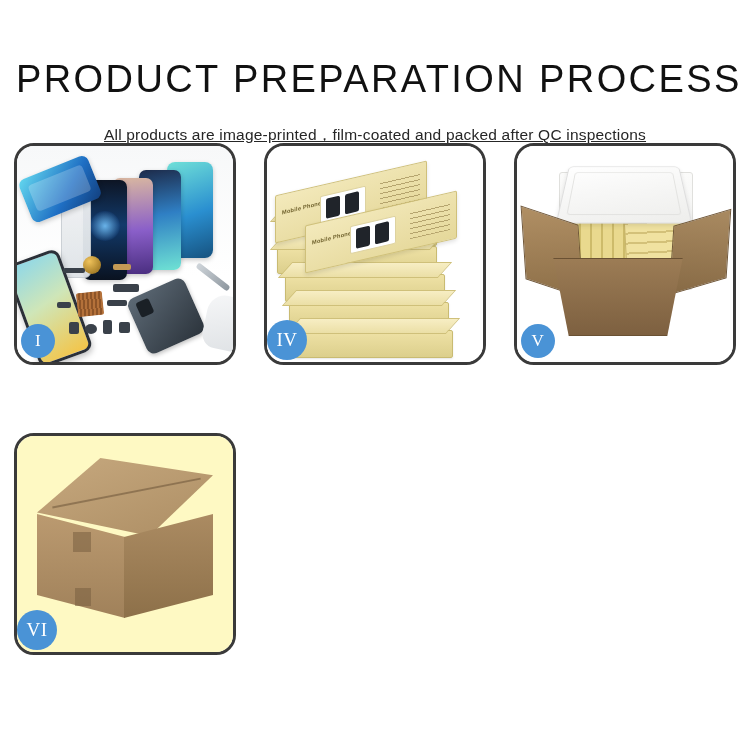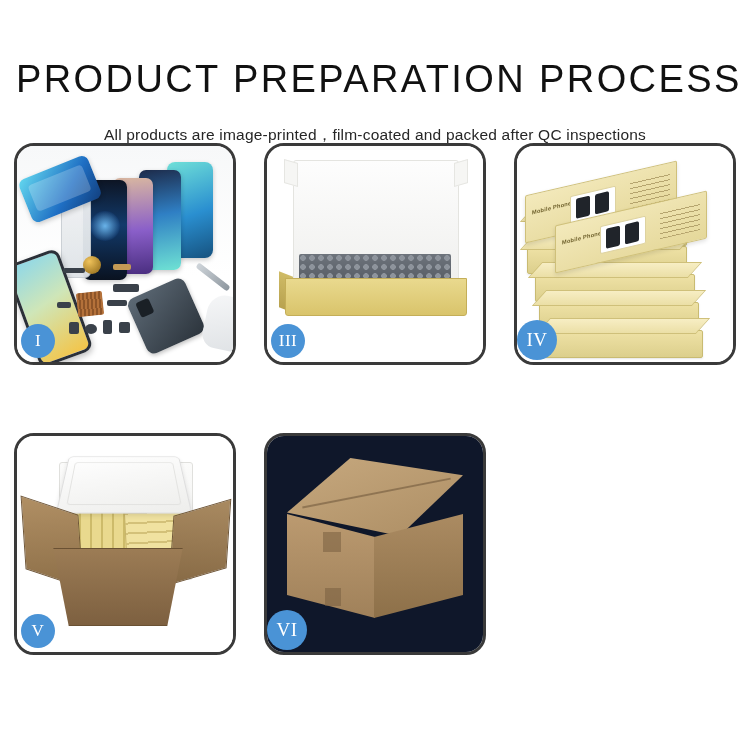--- a/index.html
+++ b/index.html
@@ -13,21 +13,21 @@
   
   .header{position:absolute;left:0;top:0;width:750px;text-align:center;}
   .title{
     margin:16px;padding-top:42px;
     font-size:38px;font-weight:500;letter-spacing:2.4px;
     color:#111111;line-height:42px;white-space:nowrap;
   }
   .subtitle{
     margin:0;padding-top:9px;
     font-size:15.5px;font-weight:400;letter-spacing:.2px;
-    color:#262626;line-height:19px;white-space:nowrap;
+    color:#262626;line-height:19px;white-space:nowrap;text-decoration:underline;
   }
 
   
   .grid{
     position:absolute;left:14px;top:143px;
     width:722px;height:550px;
     display:grid;
     grid-template-columns:222px 222px 222px;
     grid-template-rows:222px 222px;
     column-gap:28px;row-gap:68px;
@@ -266,21 +266,21 @@
     border:1px solid #c7b46a;transform:rotate(-3deg);
   }
   .c5-front{
     position:absolute;left:24px;top:112px;width:152px;height:76px;
     background:linear-gradient(180deg,#9c7c55,#7d6040);
     border:1px solid #6a5133;
     clip-path:polygon(8% 0,92% 0,82% 100%,18% 100%);
   }
 
   
-  .p6{background:#0f172a;}
+  .p6{background:#fef9c3;}
   .c6-top{
     position:absolute;left:20px;top:22px;width:176px;height:78px;
     background:linear-gradient(160deg,#c6a87e,#ad8e64);
     clip-path:polygon(36% 0,100% 22%,64% 100%,0 70%);
   }
   .c6-top .seam{
     position:absolute;left:8%;top:44%;width:86%;height:2px;
     background:rgba(90,68,44,.45);transform:rotate(-11deg);
   }
   .c6-left{
@@ -328,29 +328,20 @@
         <div class="prt" style="left:102px;top:176px;width:11px;height:11px;"></div>
         <div class="prt" style="left:40px;top:156px;width:14px;height:6px;"></div>
         <div class="prt" style="left:90px;top:154px;width:20px;height:6px;"></div>
         <div class="hand"></div>
         <div class="tweezer"></div>
         <div class="badge">I</div>
       </div>
     </div>
 
 
-    <div class="panel">
-      <div class="photo p3">
-        <div class="b3-lid"></div>
-        <div class="b3-foam"></div>
-        <div class="b3-side"></div>
-        <div class="b3-front"></div>
-        <div class="badge">III</div>
-      </div>
-    </div>
 
     <div class="panel">
       <div class="photo p4">
         <div class="stack">
           <div class="sbox" style="left:2px;top:58px;">
               <span class="top"></span>
             </div>
           <div class="sbox" style="left:2px;top:86px;">
               <span class="top"></span>
             </div>

